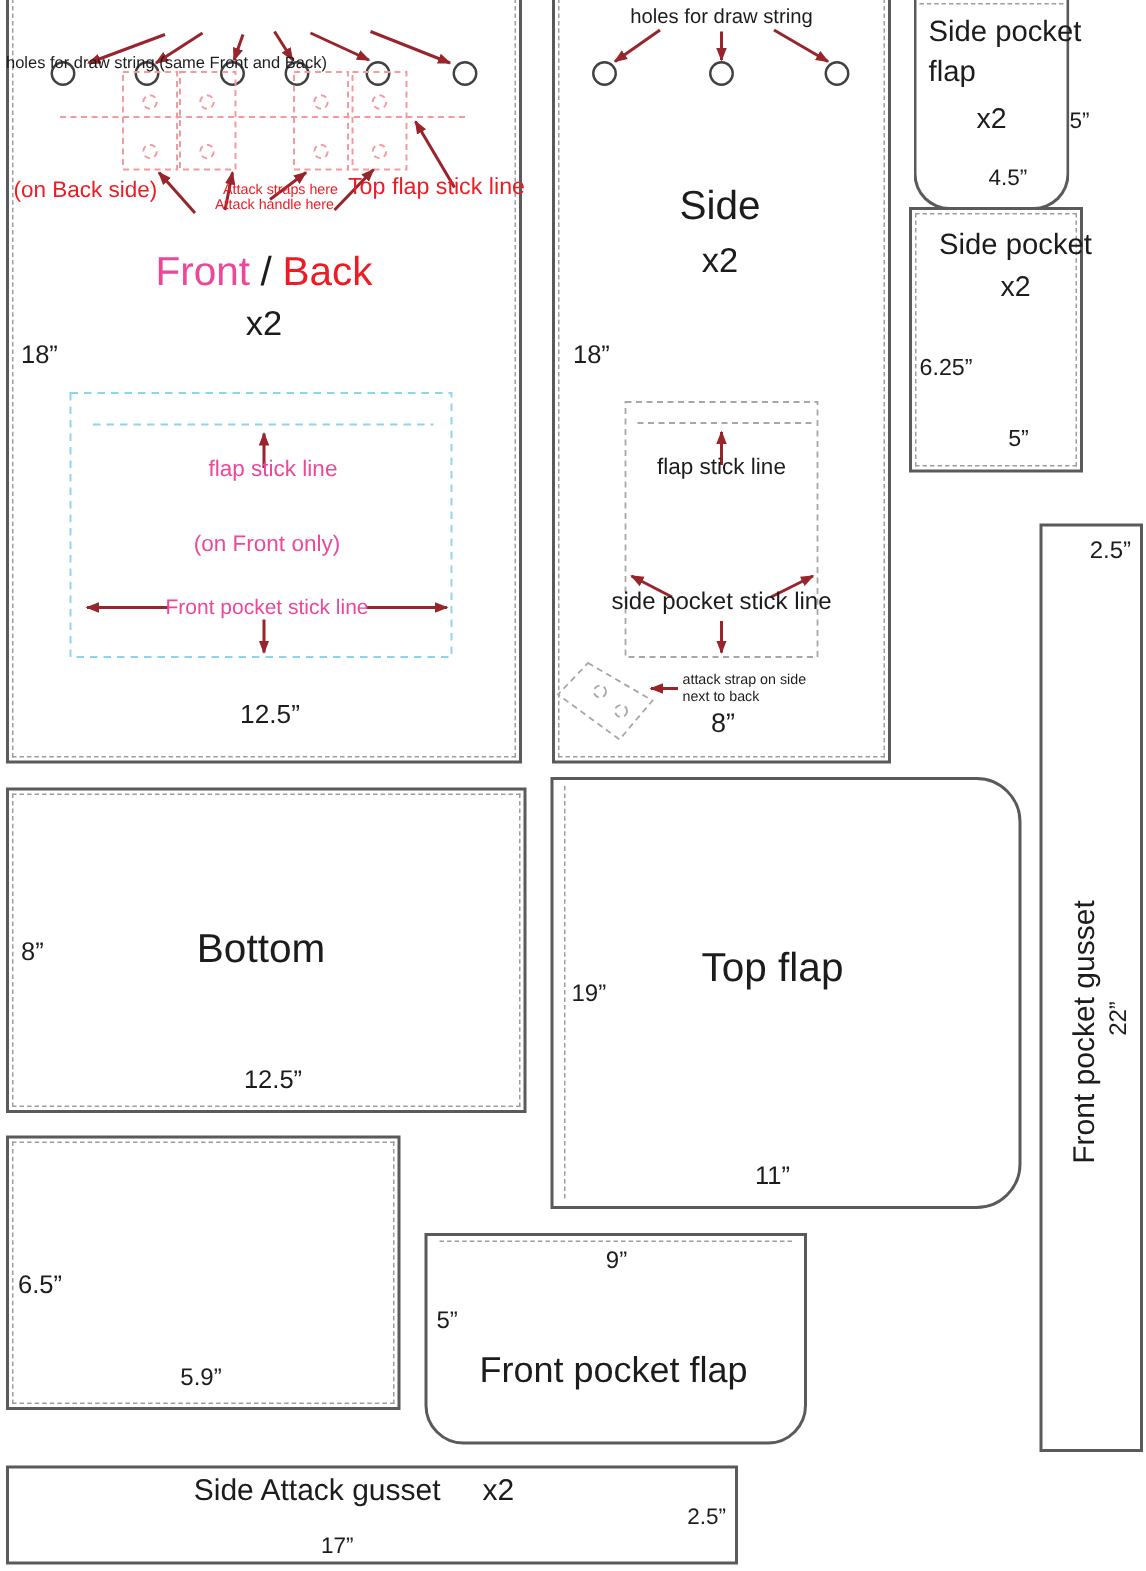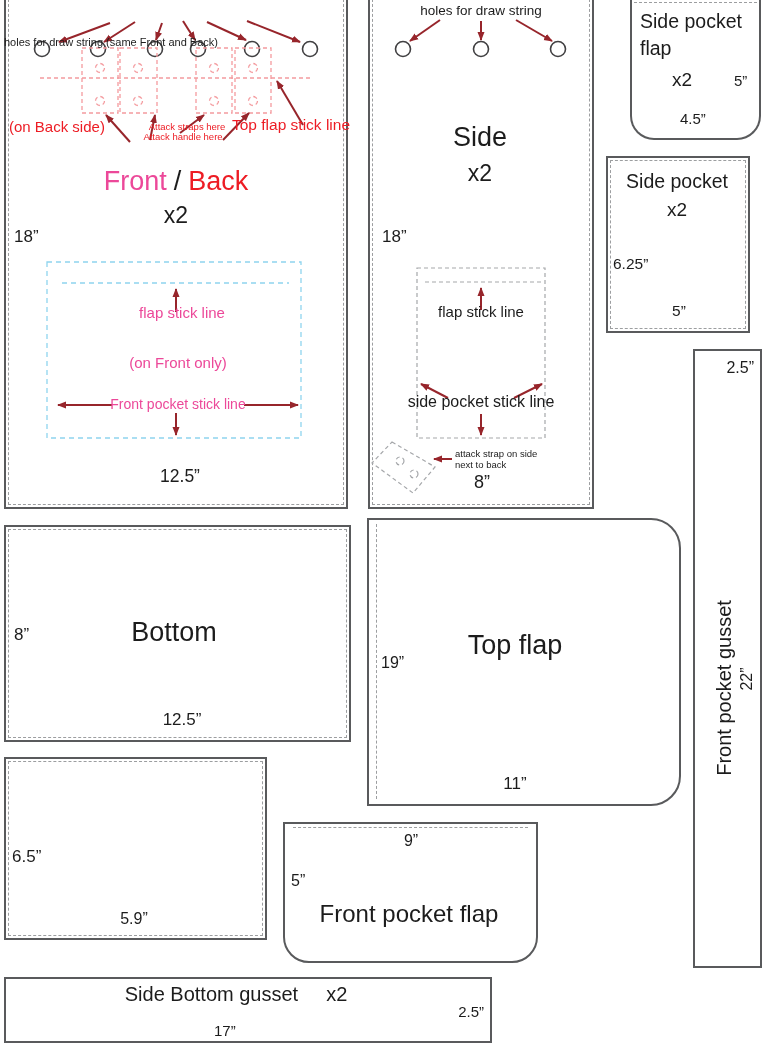--- a/index.html
+++ b/index.html
@@ -138,29 +138,29 @@
       <div class="lbl c" style="left:112px;top:122px;font-size:27px;">Side</div>
       <div class="lbl c" style="left:112px;top:160px;font-size:23px;">x2</div>
       <div class="lbl" style="left:14px;top:227px;font-size:17px;">18”</div>
       <div class="lbl c" style="left:113px;top:303px;font-size:15px;">flap stick line</div>
       <div class="lbl c" style="left:113px;top:393px;font-size:16px;">side pocket stick line</div>
       <div class="small-note" style="position:absolute;left:87px;top:448px;width:84px;white-space:normal;">attack strap on side next to back</div>
       <div class="lbl c" style="left:114px;top:472px;font-size:18px;">8”</div>
     </div>
   </div>
 
-  <div class="panel" style="left:630px;top:0;width:131px;height:140px;border-top:none;border-radius:0 0 24px 24px;">
+  <div class="panel" style="left:609px;top:0;width:104px;height:140px;border-top:none;border-radius:0 0 24px 24px;">
     <div style="position:absolute;left:2px;right:2px;top:2px;border-top:1.5px dashed #9c9ea0;"></div>
     <div class="lbl" style="left:8px;top:8px;width:112px;font-size:19.5px;white-space:normal;line-height:1.4;">Side pocket flap</div>
     <div class="lbl" style="left:40px;top:69px;font-size:19px;">x2</div>
     <div class="lbl" style="left:102px;top:72px;font-size:15px;">5”</div>
     <div class="lbl" style="left:48px;top:110px;font-size:15px;">4.5”</div>
   </div>
 
-  <div class="panel" style="left:606px;top:156px;width:144px;height:177px;">
+  <div class="panel" style="left:606px;top:138px;width:116px;height:177px;">
     <div class="inner">
       <div class="inset-dash"></div>
       <div class="lbl c" style="left:71px;top:14px;font-size:19.5px;">Side pocket</div>
       <div class="lbl c" style="left:71px;top:43px;font-size:19px;">x2</div>
       <div class="lbl" style="left:7px;top:99px;font-size:15.5px;">6.25”</div>
       <div class="lbl c" style="left:73px;top:146px;font-size:15.5px;">5”</div>
     </div>
   </div>
 
   <div class="panel" style="left:693px;top:349px;width:69px;height:619px;">
@@ -202,21 +202,21 @@
       <div style="position:absolute;left:10px;right:10px;top:5px;border-top:1.5px dashed #9c9ea0;"></div>
       <div class="lbl c" style="left:128px;top:10px;font-size:16px;">9”</div>
       <div class="lbl" style="left:8px;top:50px;font-size:16px;">5”</div>
       <div class="lbl c" style="left:126px;top:78px;font-size:24px;">Front pocket flap</div>
     </div>
   </div>
 
   <div class="panel" style="left:4px;top:977px;width:488px;height:66px;">
     <div class="inner">
       <div style="position:absolute;left:0;right:0;top:6px;display:flex;justify-content:center;gap:28px;transform:translateX(-12px);font-size:20px;">
-        <span>Side Bottom gusset</span>
+        <span>Side Attack gusset</span>
         <span>x2</span>
       </div>
       <div class="lbl" style="right:8px;top:26px;font-size:15px;">2.5”</div>
       <div class="lbl" style="left:210px;top:45px;font-size:15px;">17”</div>
     </div>
   </div>
 
 </div>
 
 </body></html>

